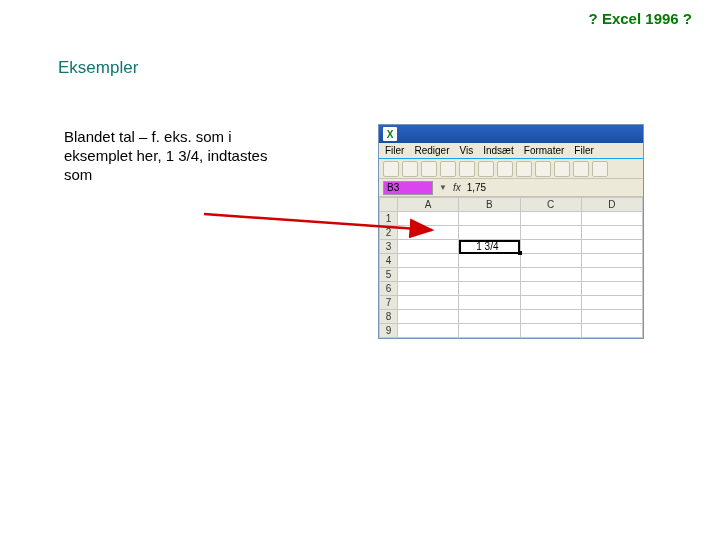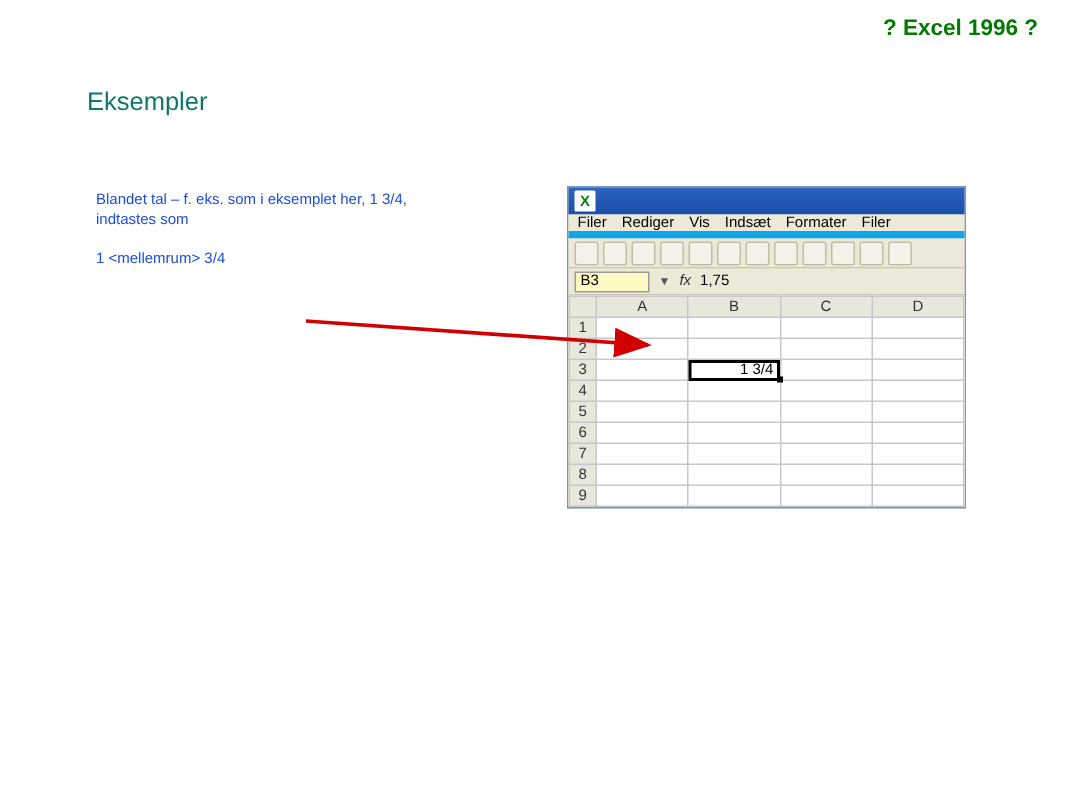--- a/index.html
+++ b/index.html
@@ -25,23 +25,23 @@
     left: 58px;
     color: #0f766e;
     font-size: 17px;
     font-family: Verdana, sans-serif;
   }
   .body-text {
     position: absolute;
     top: 128px;
     left: 64px;
     width: 235px;
-    font-size: 10px;
+    font-size: 15px;
     line-height: 1.25;
-    color: #1d4ed8;
+    color: #000000;
     font-family: Verdana, sans-serif;
   }
   .body-text p + p { margin-top: 14px; }
 
   
   .excel {
     position: absolute;
     top: 124px;
     left: 378px;
     width: 266px;
@@ -70,21 +70,21 @@
     border-radius: 1px;
   }
   .menubar {
     height: 16px;
     background: #ece9d8;
     display: flex;
     align-items: center;
     gap: 10px;
     padding: 0 6px;
     font-size: 10px;
-    border-bottom: 5px solid #0ea5e9;
+    border-bottom: 1px solid #0ea5e9;
   }
   .menubar span { cursor: default; }
   .toolbar {
     height: 20px;
     background: #ece9d8;
     display: flex;
     align-items: center;
     gap: 3px;
     padding: 0 4px;
     border-bottom: 1px solid #c9c5b6;
@@ -99,21 +99,21 @@
     height: 18px;
     background: #ece9d8;
     display: flex;
     align-items: center;
     padding: 0 4px;
     gap: 6px;
     border-bottom: 1px solid #c9c5b6;
   }
   .namebox {
     width: 50px; height: 14px;
-    background: #fef9c3;
+    background: #d946ef;
     border: 1px solid #9a9a9a;
     font-size: 10px;
     padding: 0 3px;
     display: flex; align-items: center;
   }
   .fxlabel {
     font-style: italic;
     font-size: 10px;
     color: #333;
   }
@@ -144,21 +144,20 @@
     background: #e8e7dc;
     width: 18px;
     text-align: center;
   }
   .grid .corner {
     background: #e8e7dc;
     width: 18px;
   }
   .grid td.cell {
     background: #fff;
-    text-align: right;
     padding-right: 4px;
   }
   .grid td.active {
     outline: 2px solid #000;
     outline-offset: -2px;
     position: relative;
   }
   .grid td.active::after {
     content: "";
     position: absolute;
@@ -179,21 +178,20 @@
 </style>
 </head>
 <body>
 
 <div class="header">? Excel 1996 ?</div>
 
 <div class="subtitle">Eksempler</div>
 
 <div class="body-text">
   <p>Blandet tal – f. eks. som i eksemplet her, 1 3/4, indtastes som</p>
-  <p>1 &lt;mellemrum&gt; 3/4</p>
 </div>
 
 <div class="excel">
   <div class="titlebar">
     <span class="xicon">X</span>
   </div>
   <div class="menubar">
     <span>Filer</span>
     <span>Rediger</span>
     <span>Vis</span>

